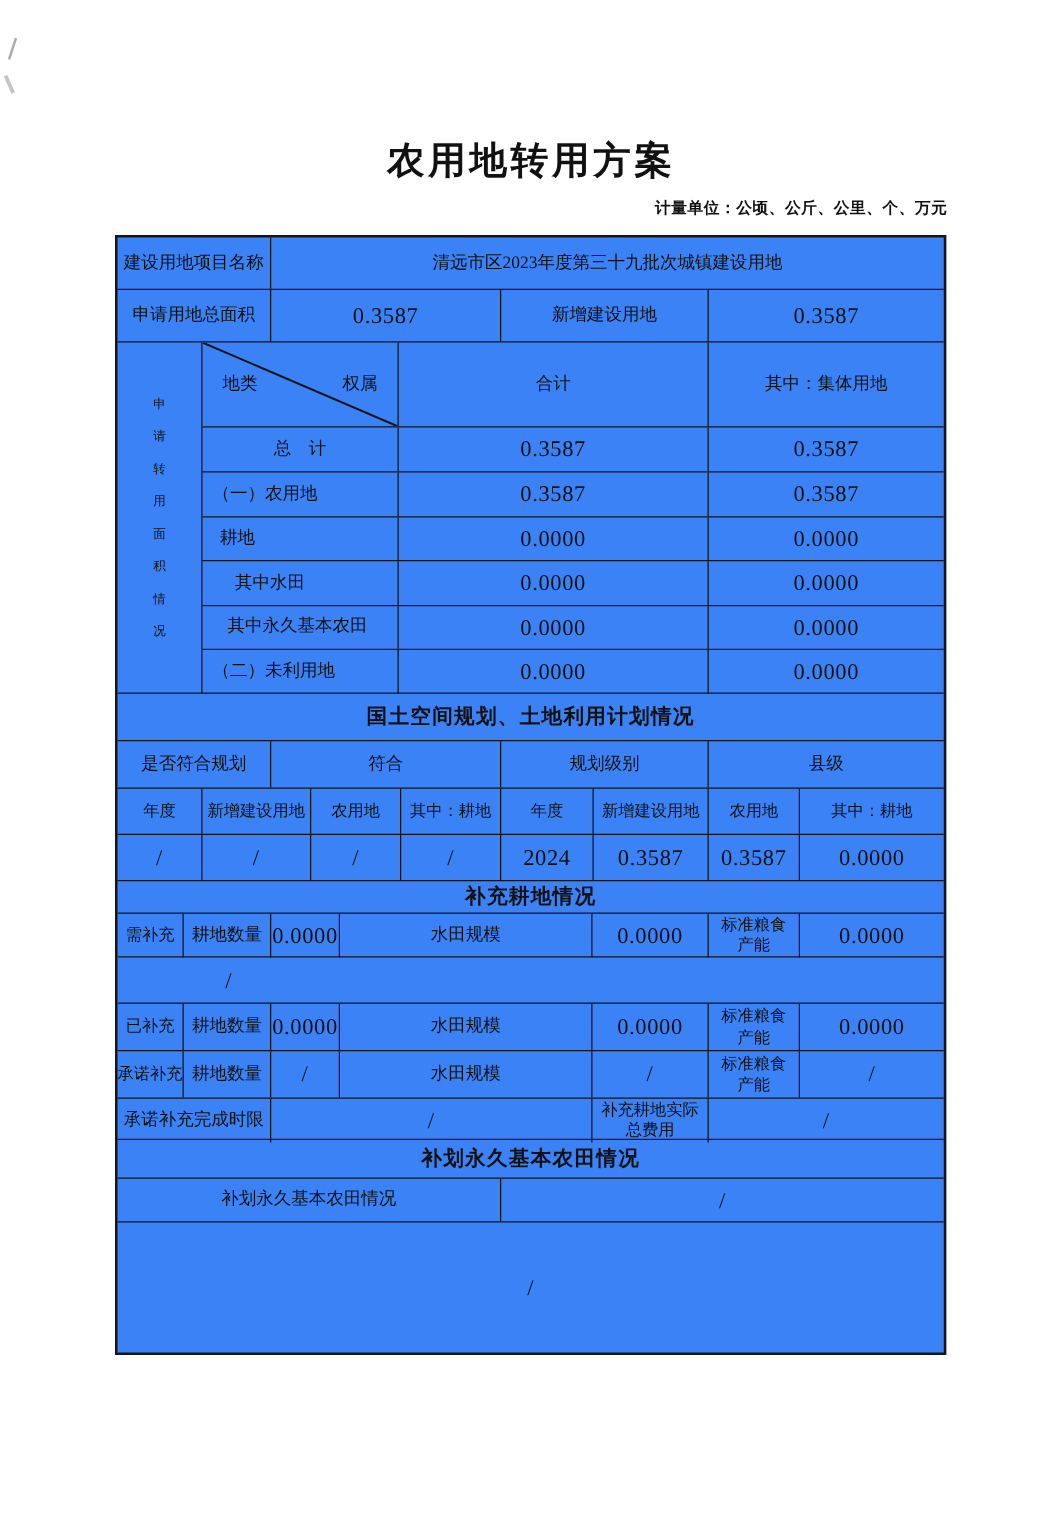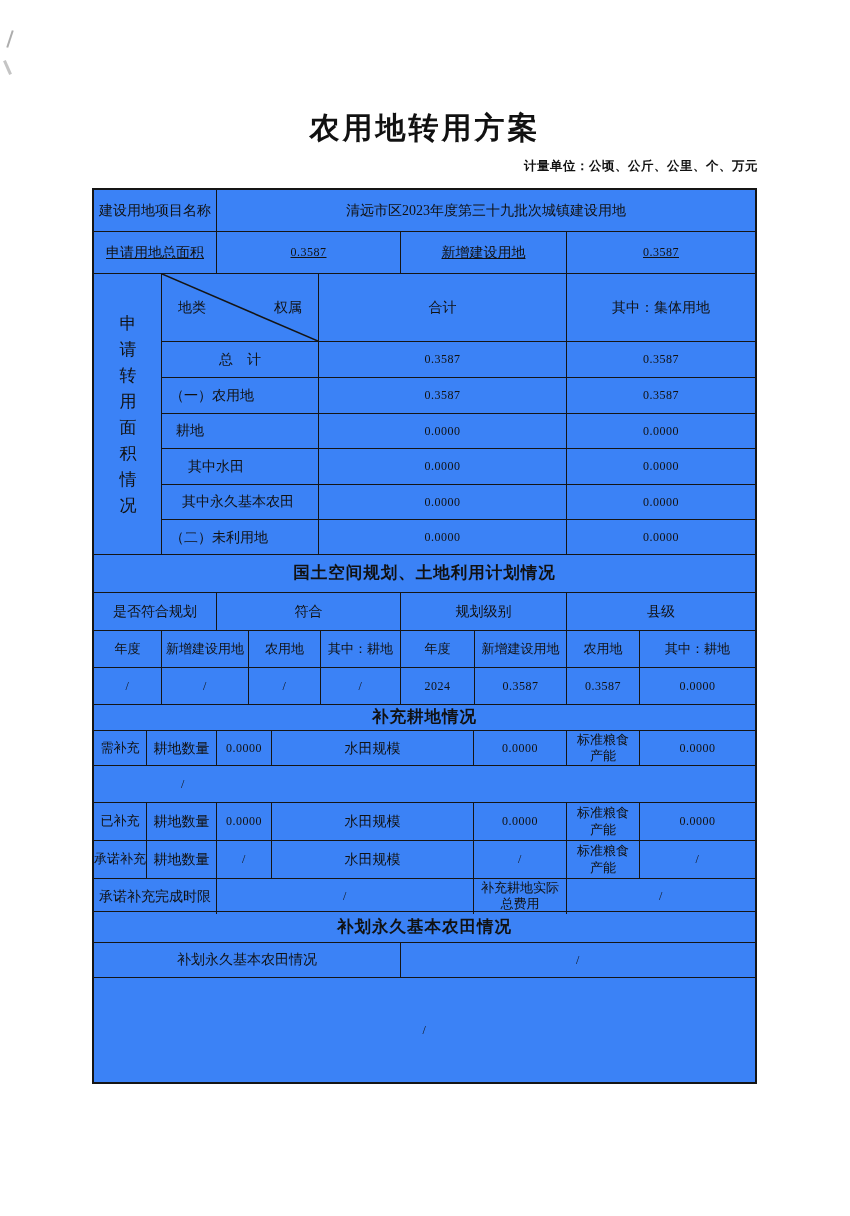--- a/index.html
+++ b/index.html
@@ -25,27 +25,27 @@
   .row{display:grid;border-bottom:1px solid #151515;box-sizing:border-box;}
   .row:last-child{border-bottom:none;}
   .cell{
     border-right:1px solid #151515;box-sizing:border-box;
     display:flex;align-items:center;justify-content:center;
     text-align:center;padding:1px 4px;line-height:1.25;
   }
   .cell:last-child{border-right:none;}
   .left{justify-content:flex-start;text-align:right;}
   .sec-hd{font-weight:bold;font-size:16.5px;letter-spacing:1px;}
-  .num{font-size:12px;letter-spacing:0.5px;}
+  .num{font-size:18px;letter-spacing:0.5px;}
   
   .subwrap{display:grid;grid-template-columns:68px 1fr;border-bottom:1px solid #151515;box-sizing:border-box;}
   .side-cell{
     border-right:1px solid #151515;display:flex;align-items:center;justify-content:center;box-sizing:border-box;
   }
-  .vtext{width:16px;word-break:break-all;line-height:26px;font-size:17px;text-align:center;}
+  .vtext{width:16px;word-break:break-all;line-height:26px;font-size:10px;text-align:center;}
   .subrows .row:last-child{border-bottom:none;}
   .diag-cell{position:relative;overflow:hidden;}
   .diag-cell svg{position:absolute;inset:0;width:100%;height:100%;}
   .diag-lb{position:absolute;left:16px;top:50%;transform:translateY(-50%);font-size:14px;}
   .diag-rt{position:absolute;right:16px;top:50%;transform:translateY(-50%);font-size:14px;}
   .small{font-size:13px;}
   .cat{padding:0;font-size:13px;}
   .grain{padding:1px 6px;font-size:13px;}
   
   .mark{position:absolute;border-left:2px solid #8a8a8a;opacity:.7;}
@@ -63,21 +63,21 @@
   <div class="doc-title">农用地转用方案</div>
   <div class="unit-note">计量单位：公顷、公斤、公里、个、万元</div>
 
   <div class="tbl">
 
     <div class="row" style="height:42px;grid-template-columns:123px 1fr;">
       <div class="cell">建设用地项目名称</div>
       <div class="cell">清远市区2023年度第三十九批次城镇建设用地</div>
     </div>
 
-    <div class="row" style="height:42px;grid-template-columns:123px 184px 166px 1fr;text-decoration:underline;">
+    <div class="row" style="height:42px;grid-template-columns:123px 184px 166px 1fr;">
       <div class="cell">申请用地总面积</div>
       <div class="cell num">0.3587</div>
       <div class="cell">新增建设用地</div>
       <div class="cell num">0.3587</div>
     </div>
 
     <div class="subwrap" style="height:281px;">
       <div class="side-cell">
         <div class="vtext">申请转用面积情况</div>
       </div>

